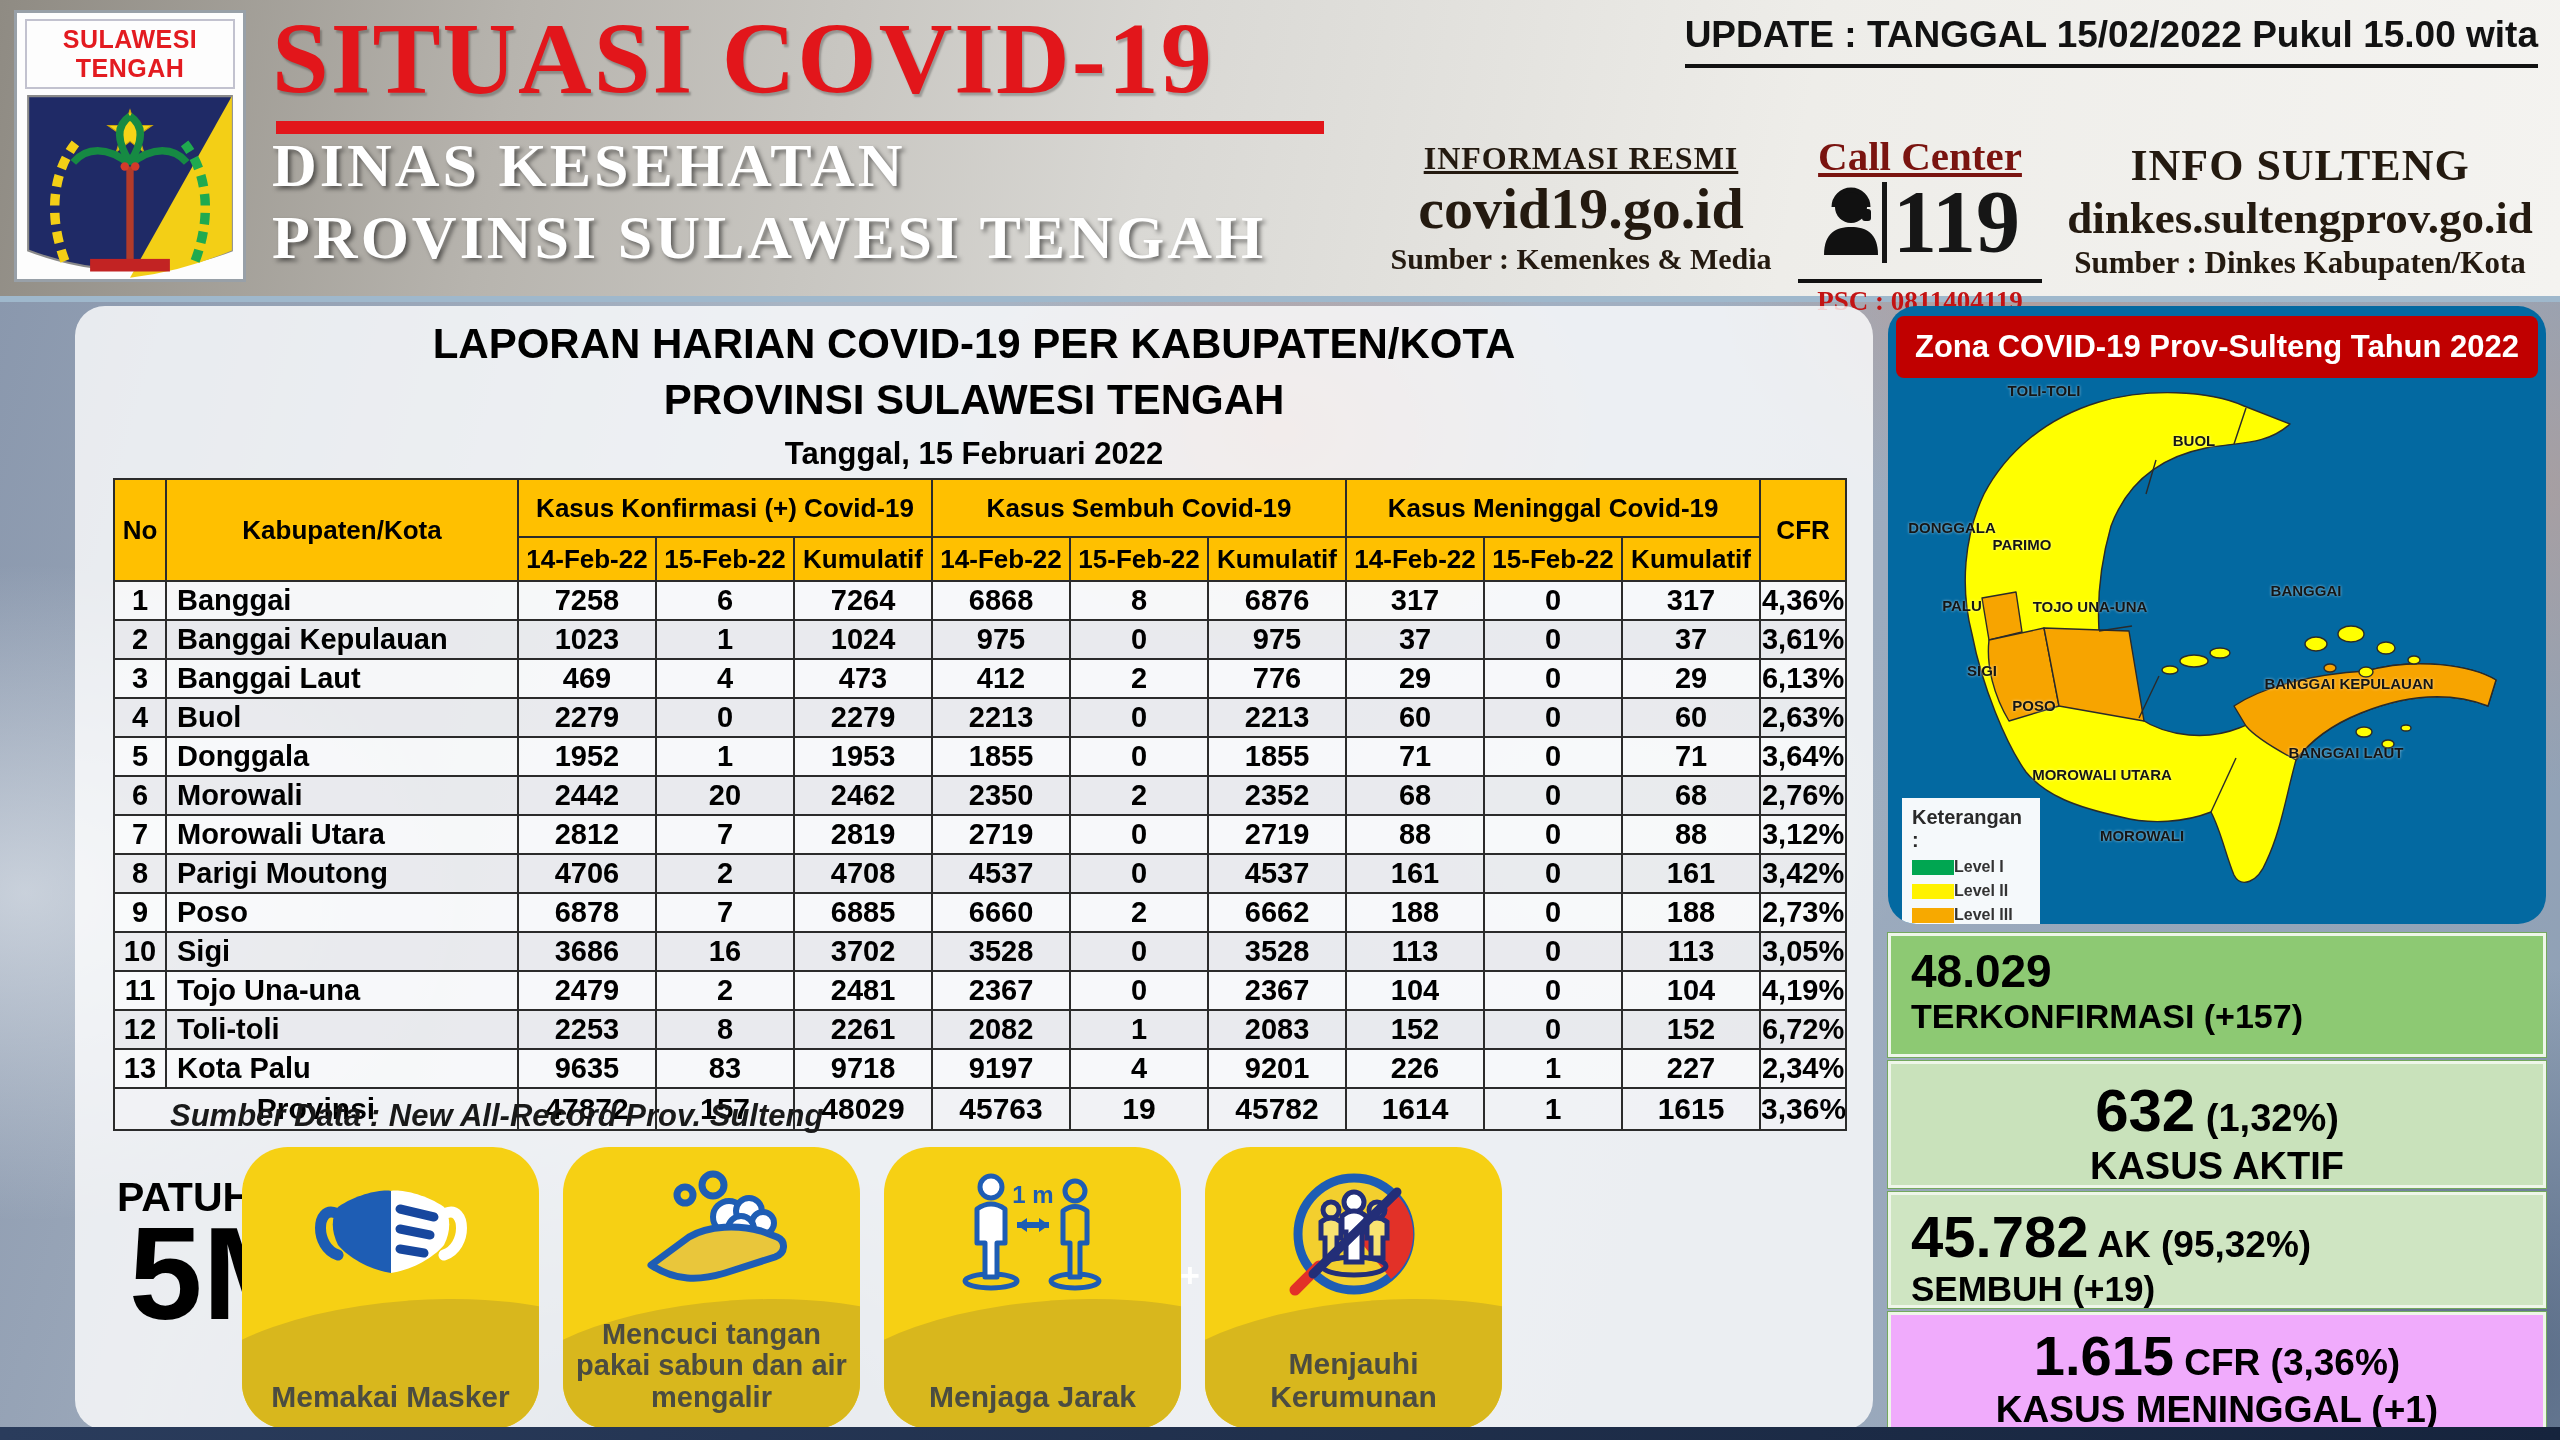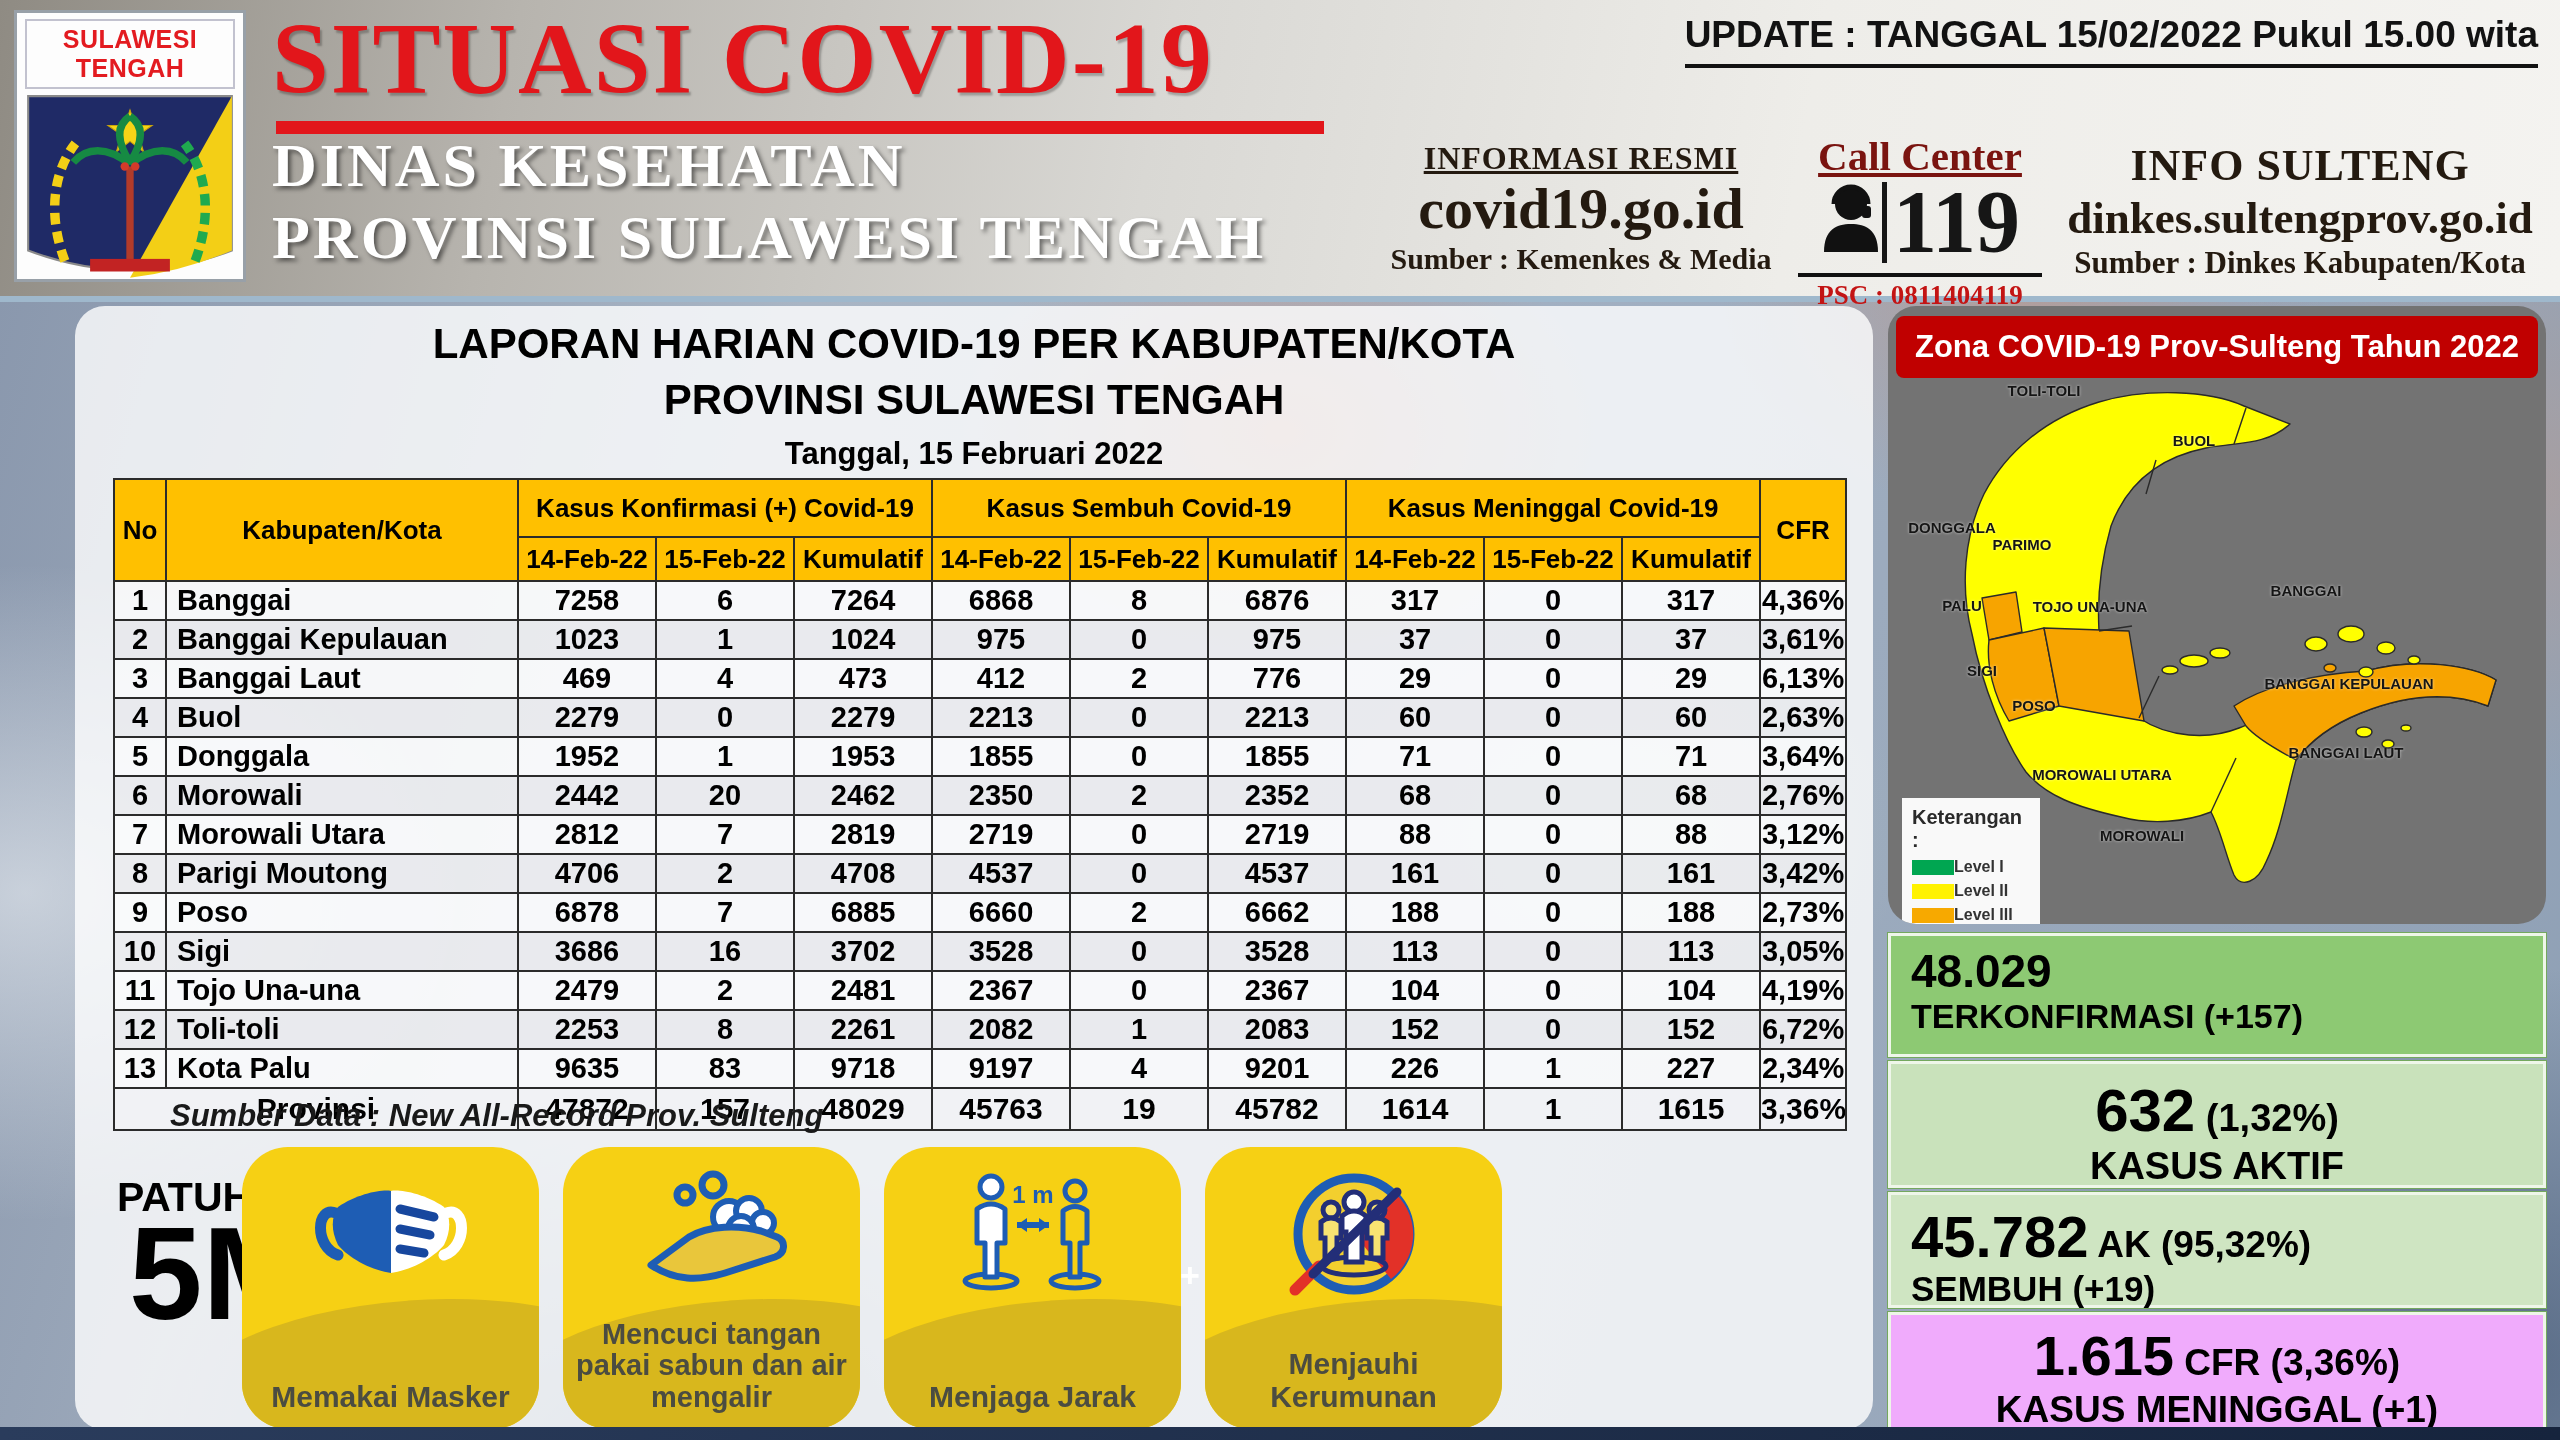--- a/index.html
+++ b/index.html
@@ -47,22 +47,22 @@
 
   .official-info{position:absolute;left:1383px;top:140px;width:396px;text-align:center;color:#241a10;
     font-family:"Liberation Serif",serif;}
   .oi-label{font-weight:bold;font-size:32px;text-decoration:underline;letter-spacing:1px;}
   .oi-site{font-weight:bold;font-size:58px;line-height:1.05;margin-top:2px;}
   .oi-src{font-weight:bold;font-size:30px;margin-top:2px;}
 
   .call-center{position:absolute;left:1798px;top:132px;width:244px;text-align:center;
     font-family:"Liberation Serif",serif;}
   .cc-label{font-weight:bold;font-size:41px;color:#7a1410;text-decoration:underline;white-space:nowrap;}
-  .cc-row{display:flex;justify-content:center;border-bottom:4px solid #111;
-    padding-bottom:10px;margin-top:2px;}
+  .cc-row{display:flex;align-items:flex-end;justify-content:center;border-bottom:4px solid #111;
+    padding-bottom:16px;margin-top:2px;}
   .cc-119{font-weight:bold;font-size:88px;line-height:.92;color:#161616;border-left:5px solid #161616;
     padding-left:6px;}
   .cc-psc{font-weight:bold;font-size:27px;color:#c31414;margin-top:3px;white-space:nowrap;}
 
   .sulteng-info{position:absolute;left:2050px;top:140px;width:500px;text-align:center;color:#241a10;
     font-family:"Liberation Serif",serif;}
   .si-label{font-weight:bold;font-size:44px;letter-spacing:1px;}
   .si-site{font-weight:bold;font-size:45px;line-height:1.05;margin-top:4px;white-space:nowrap;}
   .si-src{font-weight:bold;font-size:31px;margin-top:3px;white-space:nowrap;}
 
@@ -100,21 +100,21 @@
     background:#d8b71d;border-radius:55% 45% 0 0 / 65% 40% 0 0;transform:rotate(-4deg);z-index:0;}
   .card .icon{position:absolute;top:14px;left:0;width:100%;height:152px;display:flex;
     justify-content:center;align-items:center;z-index:1;}
   .card .caption{position:absolute;bottom:16px;left:12px;right:12px;text-align:center;
     font-weight:bold;font-size:30px;line-height:1.08;color:#4b4c41;z-index:2;}
   .card1{left:167px;} .card2{left:488px;} .card3{left:809px;} .card4{left:1130px;} .card5{left:1451px;}
   .card2 .caption,.card5 .caption{font-size:29px;}
   .plus-mark{position:absolute;left:1180px;top:1256px;color:#fff;font-size:34px;font-weight:bold;z-index:3;}
 
   
-  .zone-panel{position:absolute;left:1888px;top:306px;width:658px;height:618px;background:#737373;
+  .zone-panel{position:absolute;left:1888px;top:306px;width:658px;height:618px;background:#0369a1;
     border-radius:28px;overflow:hidden;}
   .zone-title{position:absolute;top:10px;left:8px;right:8px;height:62px;background:#c00000;color:#fff;
     font-weight:bold;font-size:31px;display:flex;align-items:center;justify-content:center;
     border-radius:8px;}
   .map-area{position:absolute;left:6px;top:70px;width:646px;height:540px;}
   .map-area svg{position:absolute;inset:0;}
   .map-label{position:absolute;font-size:15px;font-weight:bold;color:#151515;white-space:nowrap;
     transform:translate(-50%,-50%);text-shadow:0 0 3px rgba(255,255,255,.65);}
   .legend{position:absolute;left:14px;top:492px;width:138px;background:rgba(255,255,255,.96);
     padding:8px 10px;box-sizing:border-box;z-index:2;}

